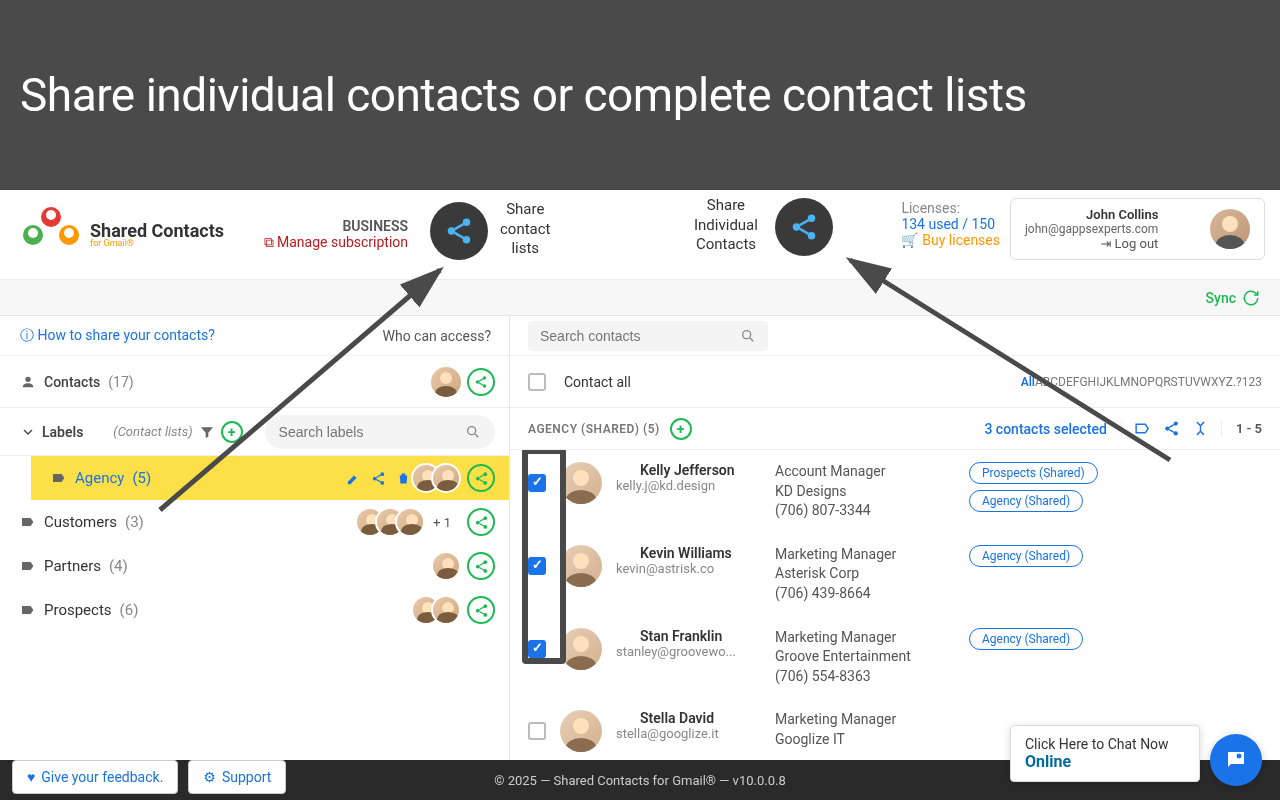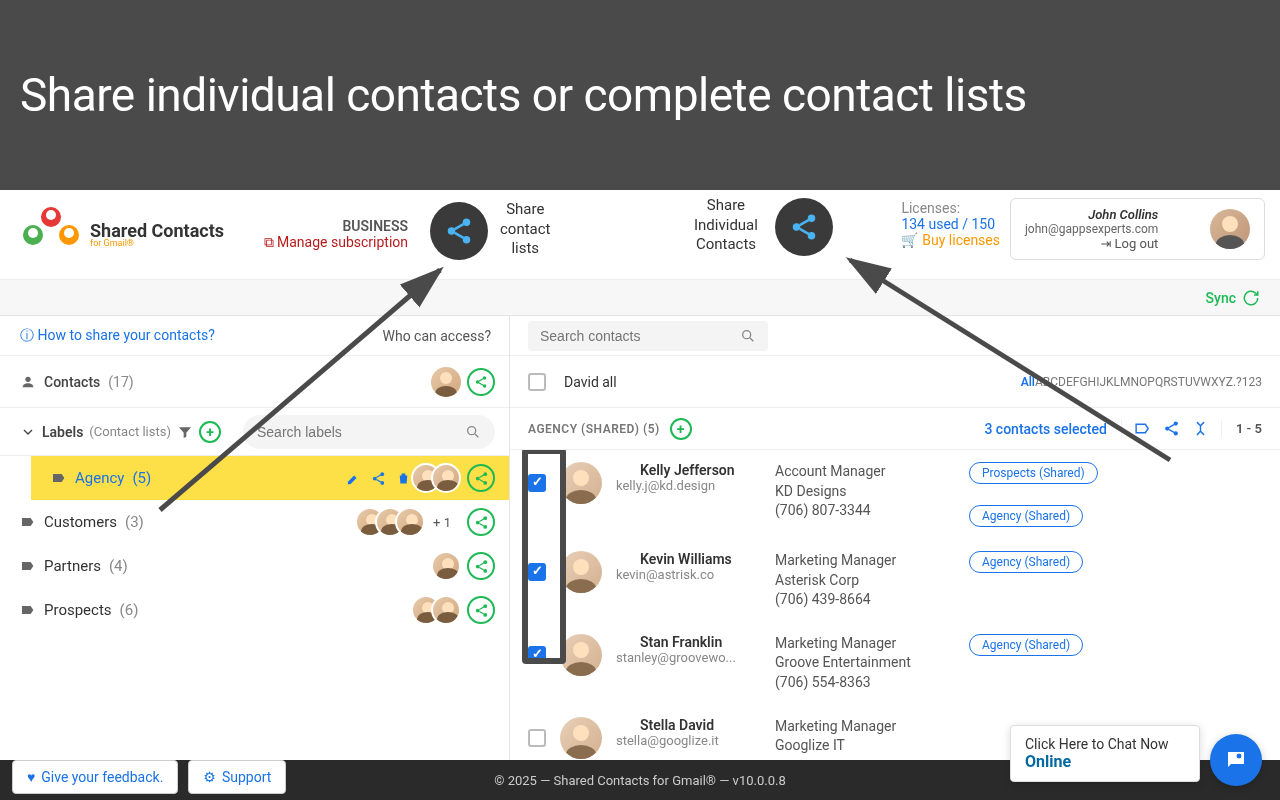--- a/index.html
+++ b/index.html
@@ -26,21 +26,21 @@
 .share-bubble svg { width: 30px; height: 30px; }
 .bubble-lbl { position: absolute; font-size: 15px; color: #333; text-align: center; line-height: 1.3; }
 .bubble-lbl.l1 { left: 500px; top: 10px; }
 .bubble-lbl.l2 { left: 694px; top: 6px; }
 .licenses { position: absolute; right: 280px; top: 10px; font-size: 14px; }
 .licenses .t { color: #888; }
 .licenses .used { color: #1a73e8; }
 .licenses .buy { color: #ff9800; cursor: pointer; }
 .user-card { position: absolute; right: 15px; top: 8px; width: 255px; border: 1px solid #ddd; border-radius: 6px; padding: 8px 14px; display: flex; align-items: center; justify-content: space-between; }
 .user-info { text-align: right; font-size: 13px; }
-.user-name { font-weight: 600; font-style: italic; }
+.user-name { font-weight: 600; }
 .user-email { color: #666; font-size: 12px; }
 .logout { color: #555; cursor: pointer; font-size: 13px; }
 .avatar { width: 40px; height: 40px; border-radius: 50%; background: linear-gradient(135deg,#d7b899,#c09577); margin-left: 8px; position: relative; overflow: hidden; flex-shrink:0; }
 .avatar::before { content:''; position:absolute; width:16px; height:16px; background:#ffe0bd; border-radius:50%; top:7px; left:12px;}
 .avatar::after { content:''; position:absolute; width:28px; height:18px; background:#555; border-radius:50% 50% 0 0; bottom:-4px; left:6px;}
 .syncbar { height: 36px; background: #f7f7f7; border-bottom: 1px solid #e5e5e5; display: flex; align-items: center; justify-content: flex-end; padding: 0 20px; }
 .sync-link { color: #1db954; font-weight: 500; cursor: pointer; display: flex; align-items: center; gap: 6px; }
 .sync-link svg { width: 18px; height: 18px; }
 .main { display: flex; height: 444px; }
 .sidebar { width: 510px; border-right: 1px solid #e5e5e5; display: flex; flex-direction: column; }
@@ -52,21 +52,21 @@
 .contacts-label { flex: 1; display: flex; align-items: center; gap: 8px; color: #444; }
 .count { color: #888; font-weight: 400; }
 .icon-sm { width: 16px; height: 16px; fill: #666; }
 .shareicon-btn { width: 28px; height: 28px; border: 2px solid #1db954; border-radius: 50%; display: flex; align-items: center; justify-content: center; cursor: pointer; }
 .shareicon-btn svg { width: 14px; height: 14px; fill: #1db954; }
 .mini-av { width: 30px; height: 30px; border-radius: 50%; background: linear-gradient(135deg,#e8c9a8,#d0a880); margin-right: 6px; position: relative; overflow:hidden; flex-shrink:0;}
 .mini-av::before { content:''; position:absolute; width:12px; height:12px; background:#ffe0bd; border-radius:50%; top:5px; left:9px;}
 .mini-av::after { content:''; position:absolute; width:22px; height:14px; background:#7a5c3e; border-radius:50% 50% 0 0; bottom:-3px; left:4px;}
 .sb-labels-head { height: 48px; display: flex; align-items: center; padding: 0 14px 0 20px; gap: 6px; border-bottom: 1px solid #eee; }
 .labels-title { font-weight: 600; color: #444; }
-.labels-sub { color: #888; font-size: 13px; }
+.labels-sub { color: #888; font-style: italic; font-size: 13px; margin-left: 24px; }
 .add-btn-green { width: 22px; height: 22px; border: 2px solid #1db954; color: #1db954; border-radius: 50%; display: flex; align-items: center; justify-content: center; font-weight: 700; cursor: pointer; font-size: 14px; }
 .search-labels { flex: 1; margin-left: 16px; background: #f4f4f4; border-radius: 18px; height: 34px; display: flex; align-items: center; padding: 0 14px; }
 .search-labels input { border: 0; background: transparent; flex: 1; outline: none; font-size: 14px; color: #555; }
 .label-item { height: 44px; display: flex; align-items: center; padding: 0 14px 0 20px; cursor: pointer; }
 .label-item.active { background: #fde047; color: #1a73e8; margin-left: 31px; }
 .label-item .name { flex: 1; display: flex; align-items: center; gap: 8px; font-size: 15px; }
 .label-item.active .count { color: #1a73e8; }
 .label-actions { display: flex; align-items: center; gap: 10px; }
 .label-actions svg { width: 15px; height: 15px; cursor: pointer; }
 .label-item:not(.active) .label-actions.edit { display: none; }
@@ -94,21 +94,21 @@
 .highlight-box { position: absolute; left: 12px; top: -2px; width: 44px; height: 216px; border: 6px solid #4a4a4a; border-radius: 4px; pointer-events: none; z-index: 5; }
 .row { display: flex; padding: 12px 18px; gap: 14px; align-items: flex-start; }
 .row .checkbox { margin-top: 12px; }
 .row-av { width: 42px; height: 42px; border-radius: 50%; background: linear-gradient(135deg,#e8d0b8,#d4b090); position:relative; overflow:hidden; flex-shrink:0;}
 .row-av::before { content:''; position:absolute; width:16px; height:16px; background:#ffe0bd; border-radius:50%; top:8px; left:13px;}
 .row-av::after { content:''; position:absolute; width:30px; height:18px; background:#8a6d4e; border-radius:50% 50% 0 0; bottom:-4px; left:6px;}
 .row-name { width: 145px; }
 .row-name .n { font-weight: 600; color: #333; margin-left: 24px; }
 .row-name .e { color: #888; font-size: 13px; }
 .row-meta { width: 180px; font-size: 14px; color: #555; line-height: 1.4; }
-.row-tags { flex: 1; display: flex; flex-direction: column; gap: 21px; align-items: flex-start; }
+.row-tags { flex: 1; display: flex; flex-direction: column; gap: 6px; align-items: flex-start; }
 .tag { border: 1px solid #1a73e8; color: #1a73e8; border-radius: 14px; padding: 3px 12px; font-size: 12px; }
 .footer { position: absolute; bottom: 0; left: 0; right: 0; height: 40px; background: #2a2a2a; color: #ccc; display: flex; align-items: center; justify-content: center; font-size: 13px; z-index: 10; }
 .footer-btns { position: absolute; left: 12px; bottom: 6px; display: flex; gap: 10px; z-index: 20; }
 .footer-btn { background: #fff; border: 1px solid #ccc; border-radius: 4px; padding: 8px 14px; color: #1a73e8; cursor: pointer; font-size: 14px; display: flex; align-items: center; gap: 6px; }
 .chat-widget { position: absolute; right: 80px; bottom: 18px; background: #fff; border: 1px solid #ddd; border-radius: 4px; padding: 10px 14px; box-shadow: 0 2px 8px rgba(0,0,0,0.15); z-index: 30; font-size: 14px; width: 190px;}
 .chat-widget .sub { color: #0369a1; font-size: 16px; font-weight: bold; }
 .chat-bubble { position: absolute; right: 18px; bottom: 14px; width: 52px; height: 52px; background: #1a73e8; border-radius: 50%; display: flex; align-items: center; justify-content: center; z-index: 30; cursor: pointer; box-shadow: 0 2px 8px rgba(0,0,0,0.2);}
 .chat-bubble svg { width: 24px; height: 24px; fill: #fff; }
 
 .arrow { position: absolute; pointer-events: none; z-index: 50; }
@@ -349,21 +349,21 @@
       <div class="search-contacts">
         <input placeholder="Search contacts" style="">
         <svg class="icon-sm" viewBox="0 0 24 24">
             <circle cx="10" cy="10" r="6" fill="none" stroke="#888" stroke-width="2"></circle>
             <path d="M15 15l5 5" stroke="#888" stroke-width="2"></path>
           </svg>
       </div>
     </div>
     <div class="ct-selectall">
       <div class="checkbox"></div>
-      <span>David all</span>
+      <span>Contact all</span>
       <div class="alpha" id="alpha">
           <span class="active">All</span>
           <span>A</span>
           <span>B</span>
           <span>C</span>
           <span>D</span>
           <span>E</span>
           <span>F</span>
           <span>G</span>
           <span>H</span>

